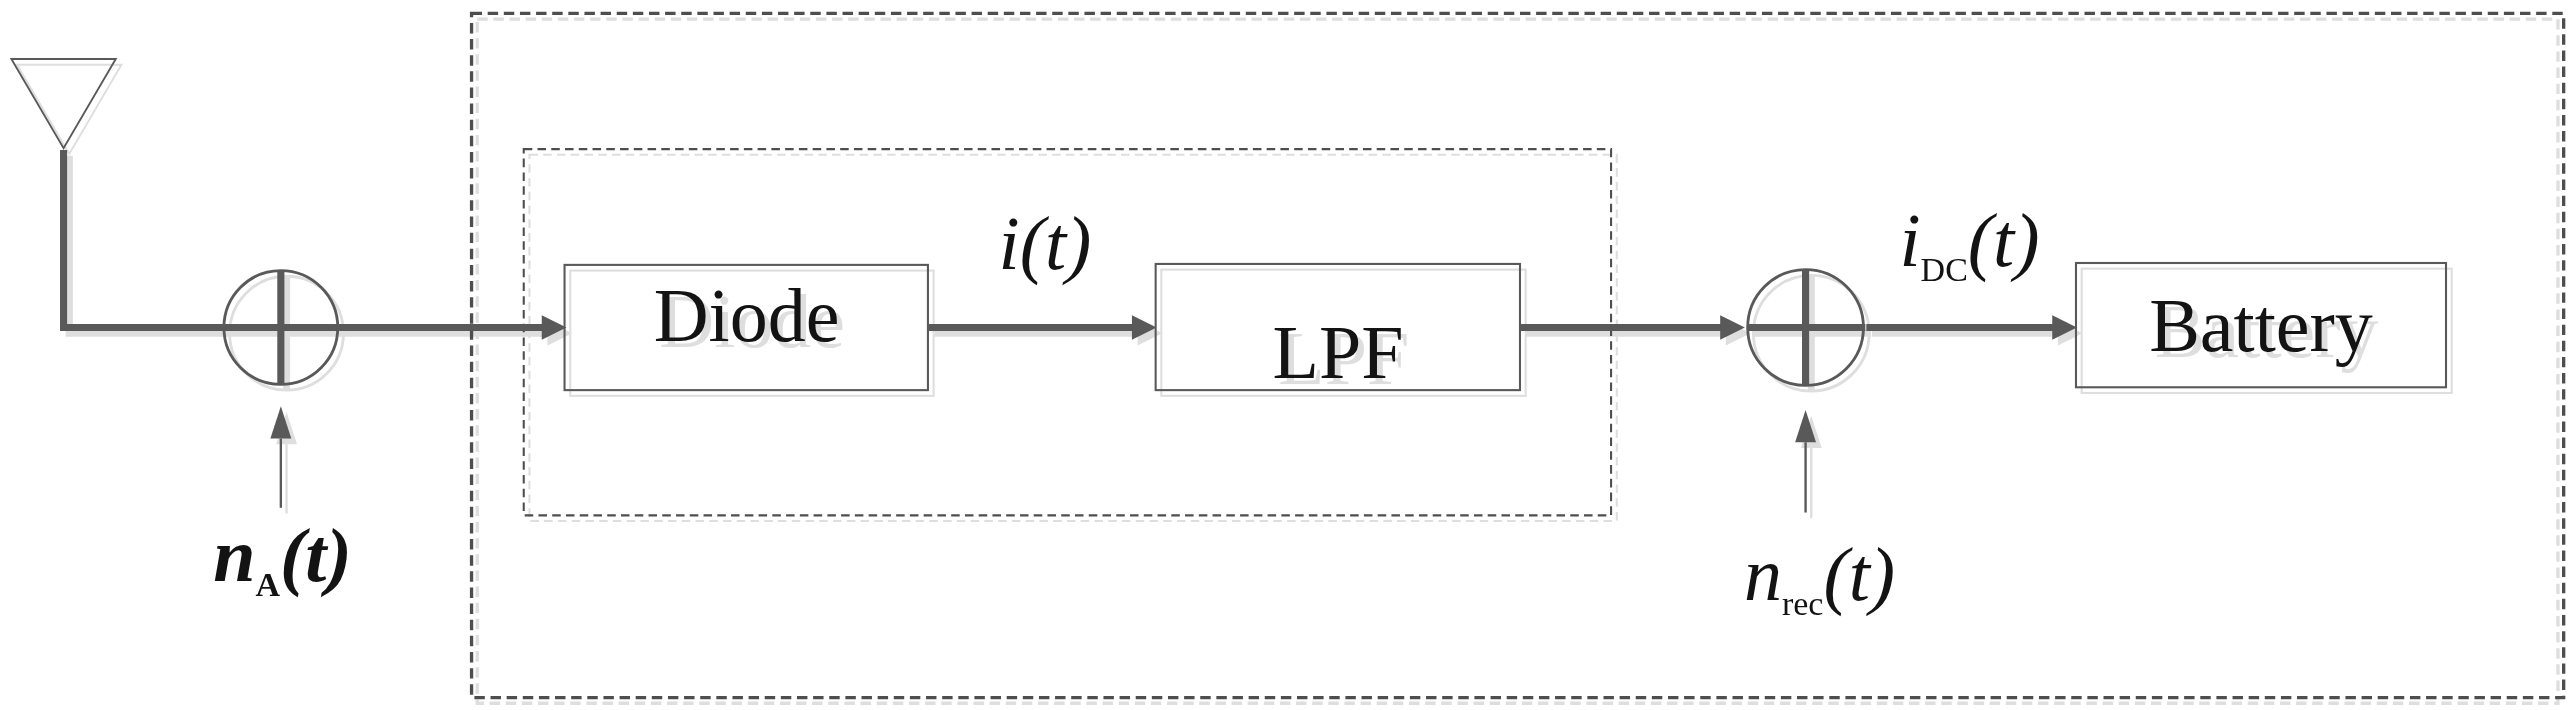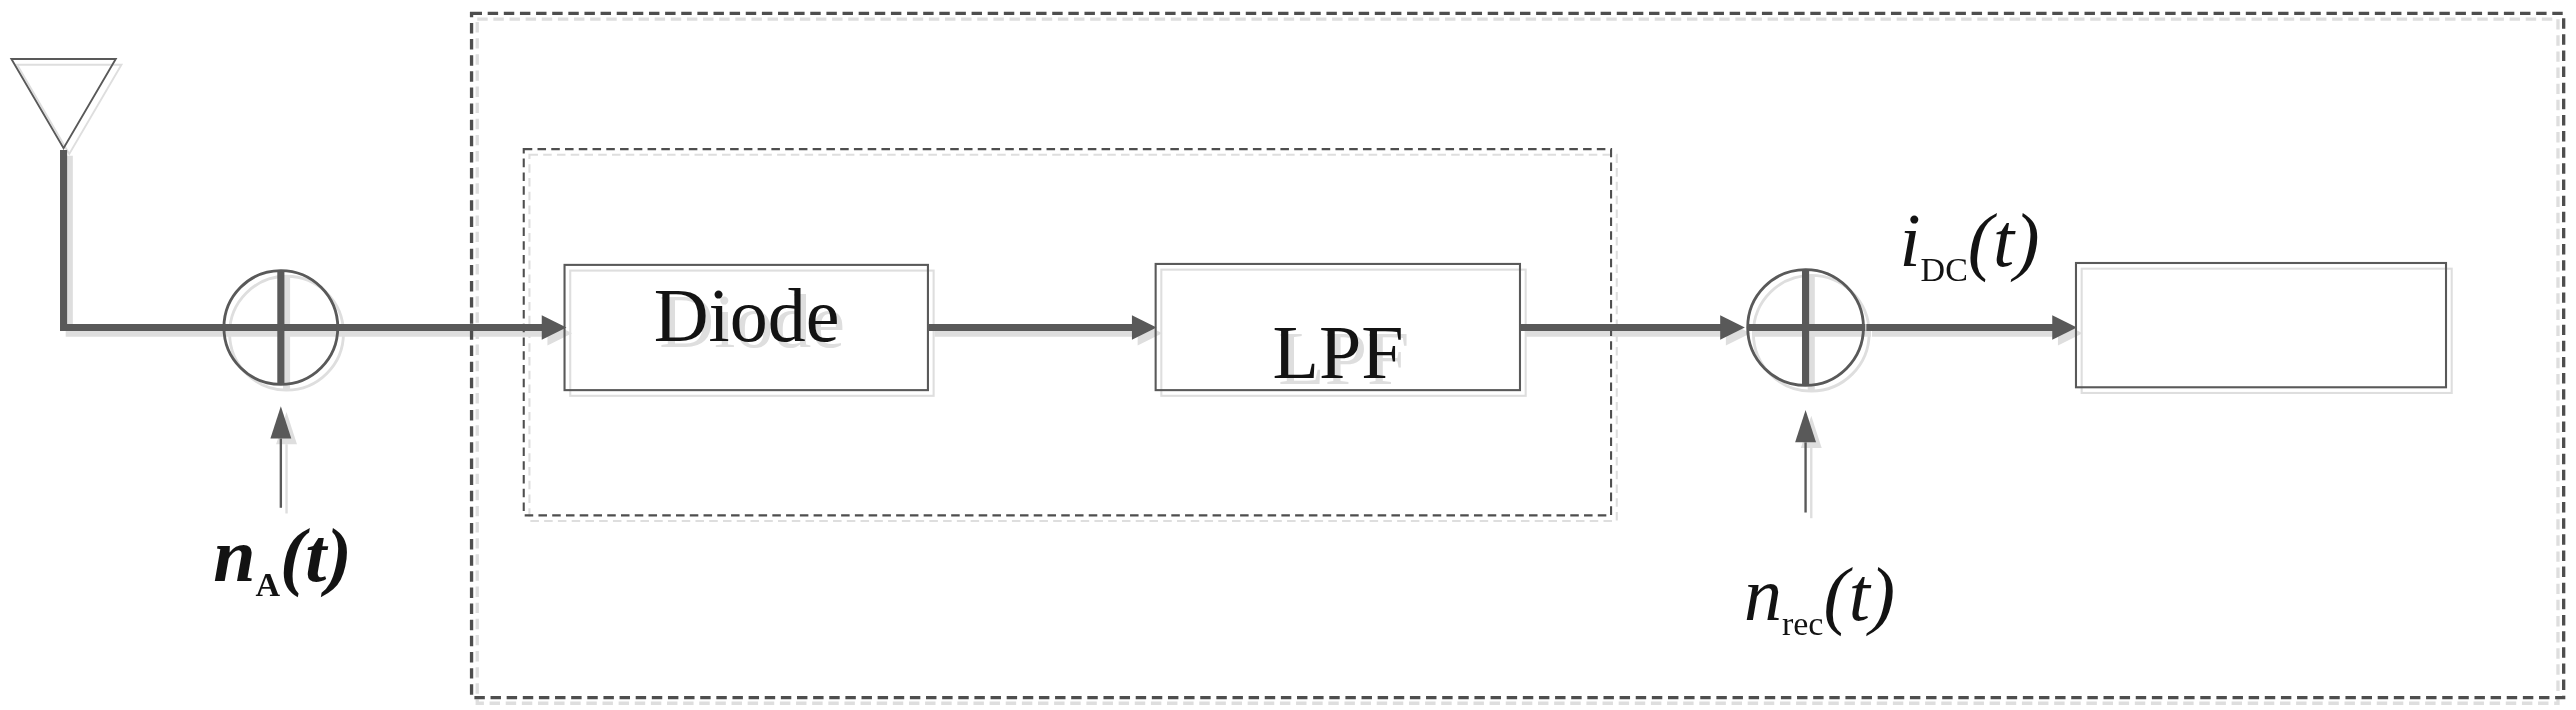--- a/index.html
+++ b/index.html
@@ -47,21 +47,21 @@
   
   .lbl-diode    {left:565px; top:265px; width:363px; height:100px;}
   .lbl-lpf      {left:1156px;top:264px; width:364px; height:126px;align-items:flex-end;}
   .lbl-battery  {left:2076px;top:263px; width:370px; height:124px;}
   
   .lbl-rectifier{left:844px; top:419px; width:380px;}
   .lbl-y        {left:317px; top:213px; width:190px;}
   .lbl-i        {left:950px;top:205px; width:190px;}
   .lbl-idc      {left:1827px;top:202px; width:285px;}
   .lbl-na       {left:140px; top:517px; width:285px;font-weight:bold;}
-  .lbl-nrec     {left:1677px;top:556px; width:285px;}
+  .lbl-nrec     {left:1677px;top:536px; width:285px;}
 </style>
 </head>
 <body>
 
 <div id="canvas">
 
   <svg id="shapes" width="2576" height="711" viewBox="0 0 2715 749" xmlns="http://www.w3.org/2000/svg">
     <defs>
       <g id="geo" fill="none" stroke="currentColor">
 
@@ -106,22 +106,28 @@
     <rect class="dash-main" x="552" y="157" width="1146" height="386" stroke-width="2.2" stroke-dasharray="9 5.5"></rect>
     <use href="#geo" class="mn"></use>
   </svg>
 
   <div class="lbl block-label lbl-diode">
     <span>Diode</span>
   </div>
   <div class="lbl block-label lbl-lpf">
     <span>LPF</span>
   </div>
+  <div class="lbl block-label lbl-battery">
+    <span>Battery</span>
+  </div>
 
 
+  <div class="lbl math lbl-i">
+    <i>i</i><sub></sub><i>(t)</i>
+  </div>
   <div class="lbl math lbl-idc">
     <i>i</i><sub>DC</sub><i>(t)</i>
   </div>
   <div class="lbl math lbl-na">
     <i>n</i><sub>A</sub><i>(t)</i>
   </div>
   <div class="lbl math lbl-nrec">
     <i>n</i><sub>rec</sub><i>(t)</i>
   </div>
 

